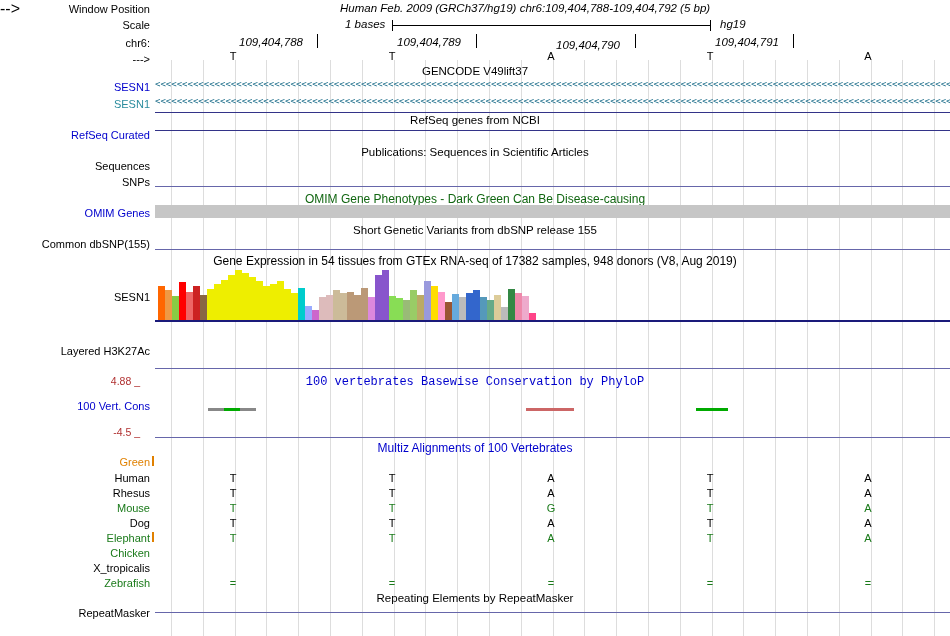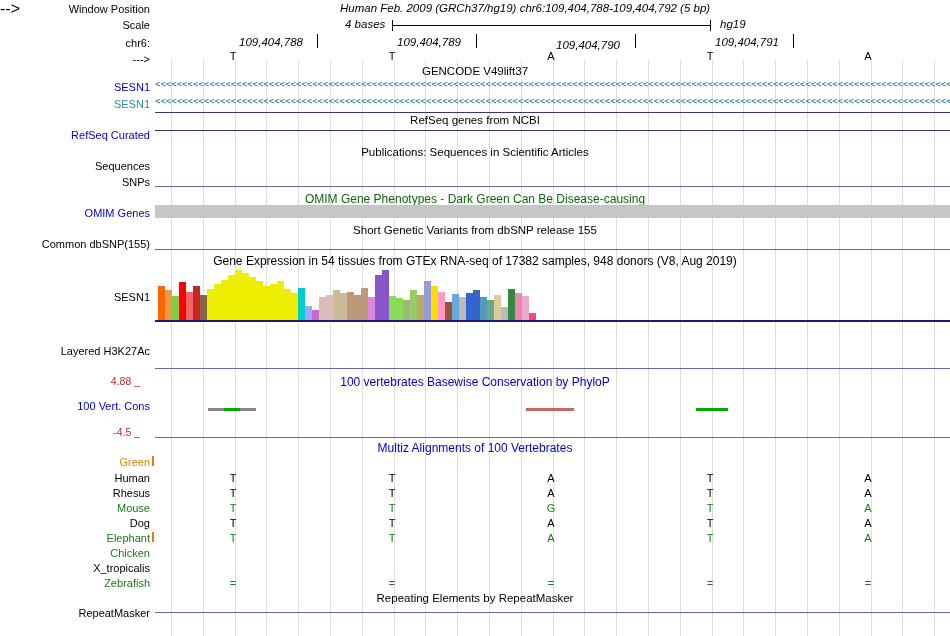--- a/index.html
+++ b/index.html
@@ -162,21 +162,21 @@
     </div>
 
   
   <div class="lbl" style="left:0; top:3px; width:150px;">Window Position</div>
   <div class="lbl" style="left:0; top:19px; width:150px;">Scale</div>
   <div class="lbl" style="left:0; top:37px; width:150px;">chr6:</div>
   <div class="lbl" style="left:0; top:53px; width:150px;">---&gt;</div>
 
   <div class="ruler-text" style="left:340px; top:2px;">Human Feb. 2009 (GRCh37/hg19)   chr6:109,404,788-109,404,792 (5 bp)</div>
 
-  <div class="ruler-text" style="left:345px; top:18px;">4 bases</div>
+  <div class="ruler-text" style="left:345px; top:18px;">1 bases</div>
   <div class="arrowline" style="left:392px; top:25px; width:318px; height:1px;"></div>
   <div class="tickmark" style="left:392px; top:20px; height:11px;"></div>
   <div class="tickmark" style="left:710px; top:20px; height:11px;"></div>
   <div class="ruler-text" style="left:720px; top:18px;">hg19</div>
 
   
   <div class="ruler-text" style="left:239px; top:36px;">109,404,788</div>
   <div class="tickmark" style="left:317px; top:34px; height:14px;"></div>
   <div class="ruler-text" style="left:397px; top:36px;">109,404,789</div>
   <div class="tickmark" style="left:476px; top:34px; height:14px;"></div>
@@ -285,21 +285,21 @@
       <div class="bar" title="Vagina" style="left: 364px; width: 6.5px; height: 24px; background: rgb(238, 170, 204);"></div>
       <div class="bar" title="Whole Blood" style="left: 371px; width: 6.5px; height: 7px; background: rgb(255, 68, 136);"></div>
     </div>
   <div class="gtex-baseline" style="top:320px;"></div>
 
   
   <div class="lbl" style="left:0; top:345px; width:150px;padding-left:48px;">Layered H3K27Ac</div>
   <div class="hline thin" style="top:368px;"></div>
 
   
-  <div class="track-title blue" style="top:375px; font-size:12px;">100 vertebrates Basewise Conservation by PhyloP</div>
+  <div class="track-title blue" style="top:375px; font-size:12px;font-family:Liberation Mono, monospace;">100 vertebrates Basewise Conservation by PhyloP</div>
   <div class="axis-num" style="top:375px;">4.88 _</div>
   <div class="lbl blue" style="left:0; top:400px; width:150px;">100 Vert. Cons</div>
   <div class="axis-num" style="top:426px;">-4.5 _</div>
   <div id="cons-marks">
       <div class="cons-tick" style="left: 208px; top: 408px; width: 48px; background: rgb(136, 136, 136);"></div>
       <div class="cons-tick" style="left: 224px; top: 408px; width: 16px; background: rgb(0, 170, 0);"></div>
       <div class="cons-tick" style="left: 526px; top: 408px; width: 48px; background: rgb(204, 102, 102);"></div>
       <div class="cons-tick" style="left: 696px; top: 408px; width: 32px; background: rgb(0, 170, 0);"></div>
     </div>
   <div class="hline thin" style="top:437px;"></div>

